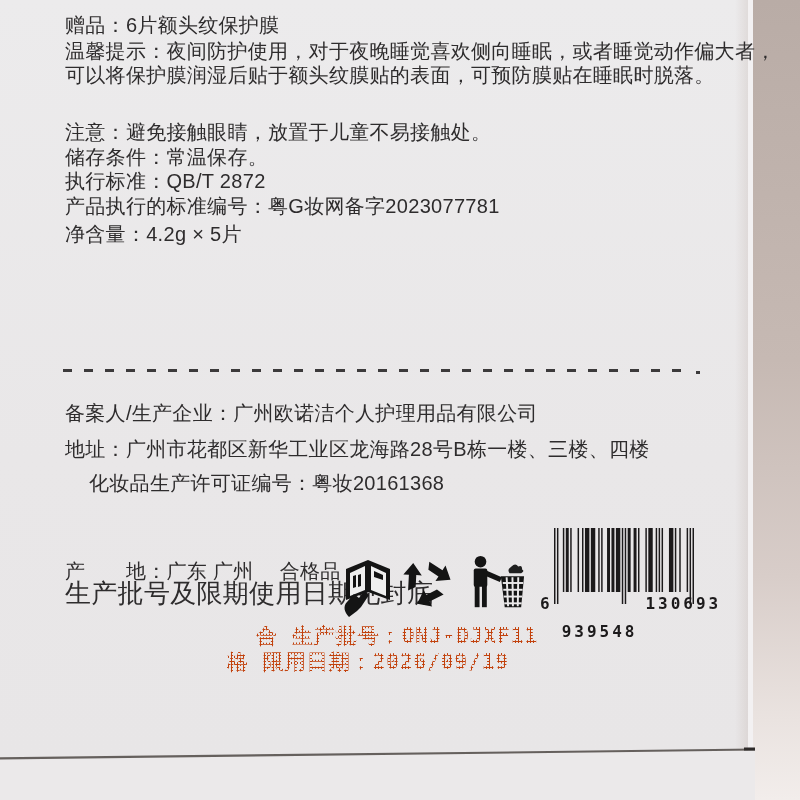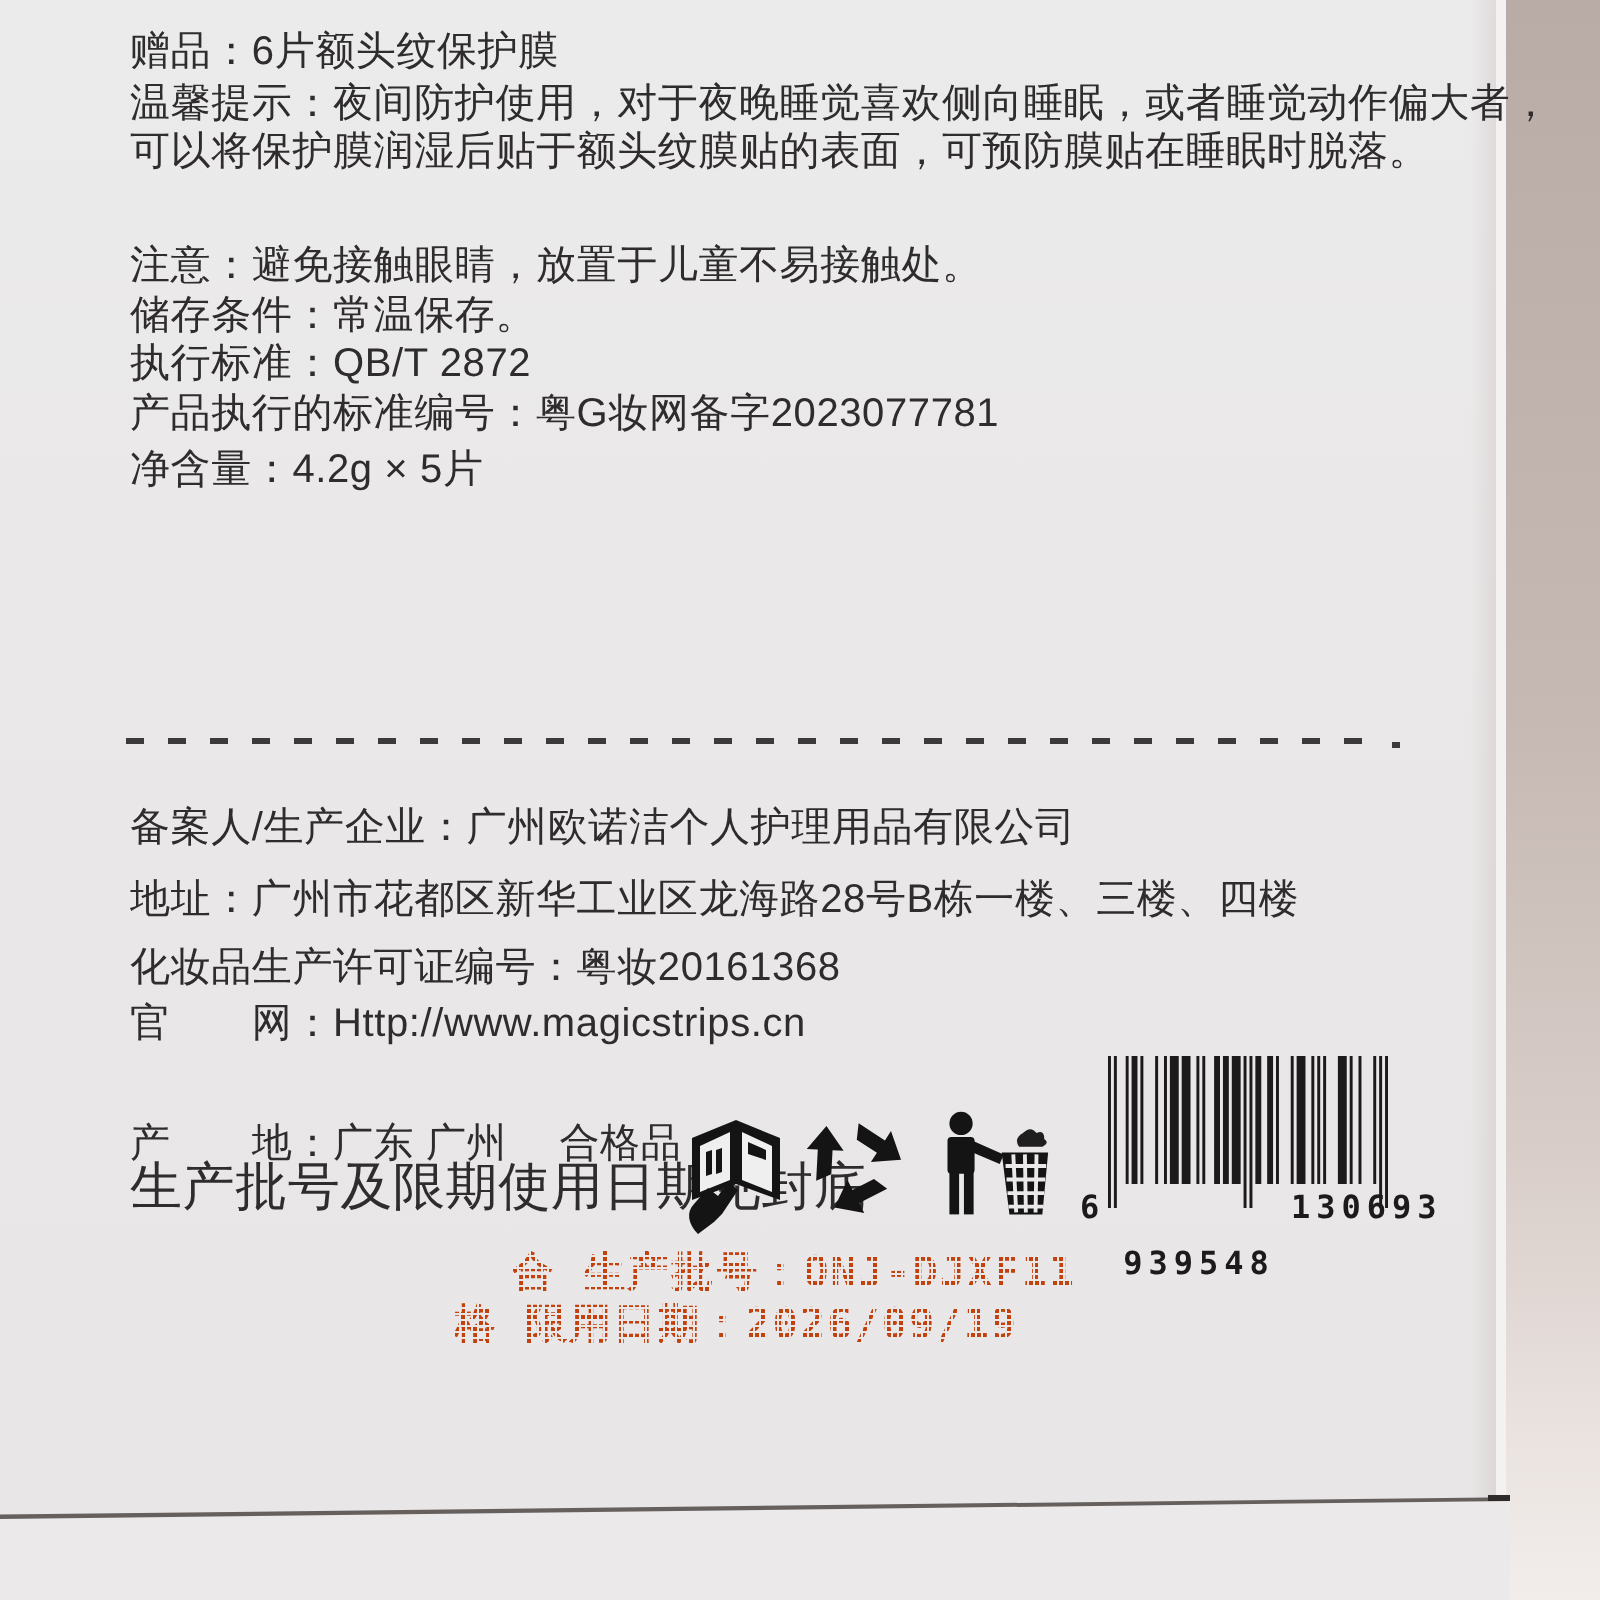--- a/index.html
+++ b/index.html
@@ -18,21 +18,21 @@
   .l-gift{top:12px;}
   .l-tips1{top:38px;}
   .l-tips2{top:62px;}
   .l-notice{top:119px;}
   .l-storage{top:144px;}
   .l-standard{top:168px;}
   .l-standardno{top:193px;}
   .l-net{top:221px;}
   .l-reg{top:400px;}
   .l-addr{top:436px;}
-  .l-lic{top:470px;}
+  .l-lic{top:470px;margin-left:24px;}
   .l-web{top:498px;}
   .l-hot{top:529px;}
   .l-origin{top:558px;}
   .l-batchnote{top:576px; font-size:26px;}
   .divider{
     position:absolute; left:63px; top:369px; width:628px; height:3px;
     background:repeating-linear-gradient(90deg,#3c3a3b 0 9px,transparent 9px 21px);
   }
   .divider-dot{position:absolute; left:696px; top:371px; width:4px; height:3px; background:#3c3a3b;}
   .icon{position:absolute;}
@@ -102,21 +102,20 @@
   <div class="txt l-standard">执行标准：QB/T 2872</div>
   <div class="txt l-standardno">产品执行的标准编号：粤G妆网备字2023077781</div>
   <div class="txt l-net">净含量：4.2g × 5片</div>
 
   <div class="divider"></div>
   <div class="divider-dot"></div>
 
   <div class="txt l-reg">备案人/生产企业：广州欧诺洁个人护理用品有限公司</div>
   <div class="txt l-addr">地址：广州市花都区新华工业区龙海路28号B栋一楼、三楼、四楼</div>
   <div class="txt l-lic">化妆品生产许可证编号：粤妆20161368</div>
-  <div class="txt l-web">官　　网：Http://www.magicstrips.cn</div>
   <div class="txt l-origin">产　　地：广东 广州　 合格品</div>
   <div class="txt l-batchnote">生产批号及限期使用日期见封底</div>
 
   <svg class="icon icon-manual" width="52" height="62" viewBox="0 0 52 62">
     <polygon points="26,4 48,13 48,44 26,36" fill="#141414"></polygon>
     <polygon points="29,10 44,17 44,40 29,34" fill="#efefef"></polygon>
     <polygon points="32,15 41,19 41,24 32,21" fill="#141414"></polygon>
     <polygon points="26,4 4,13 4,44 26,36" fill="#141414"></polygon>
     <polygon points="23,10 8,17 8,40 23,34" fill="#efefef"></polygon>
     <rect x="11" y="20" width="3" height="12" fill="#141414" transform="skewY(-18)" transform-origin="11 20"></rect>

